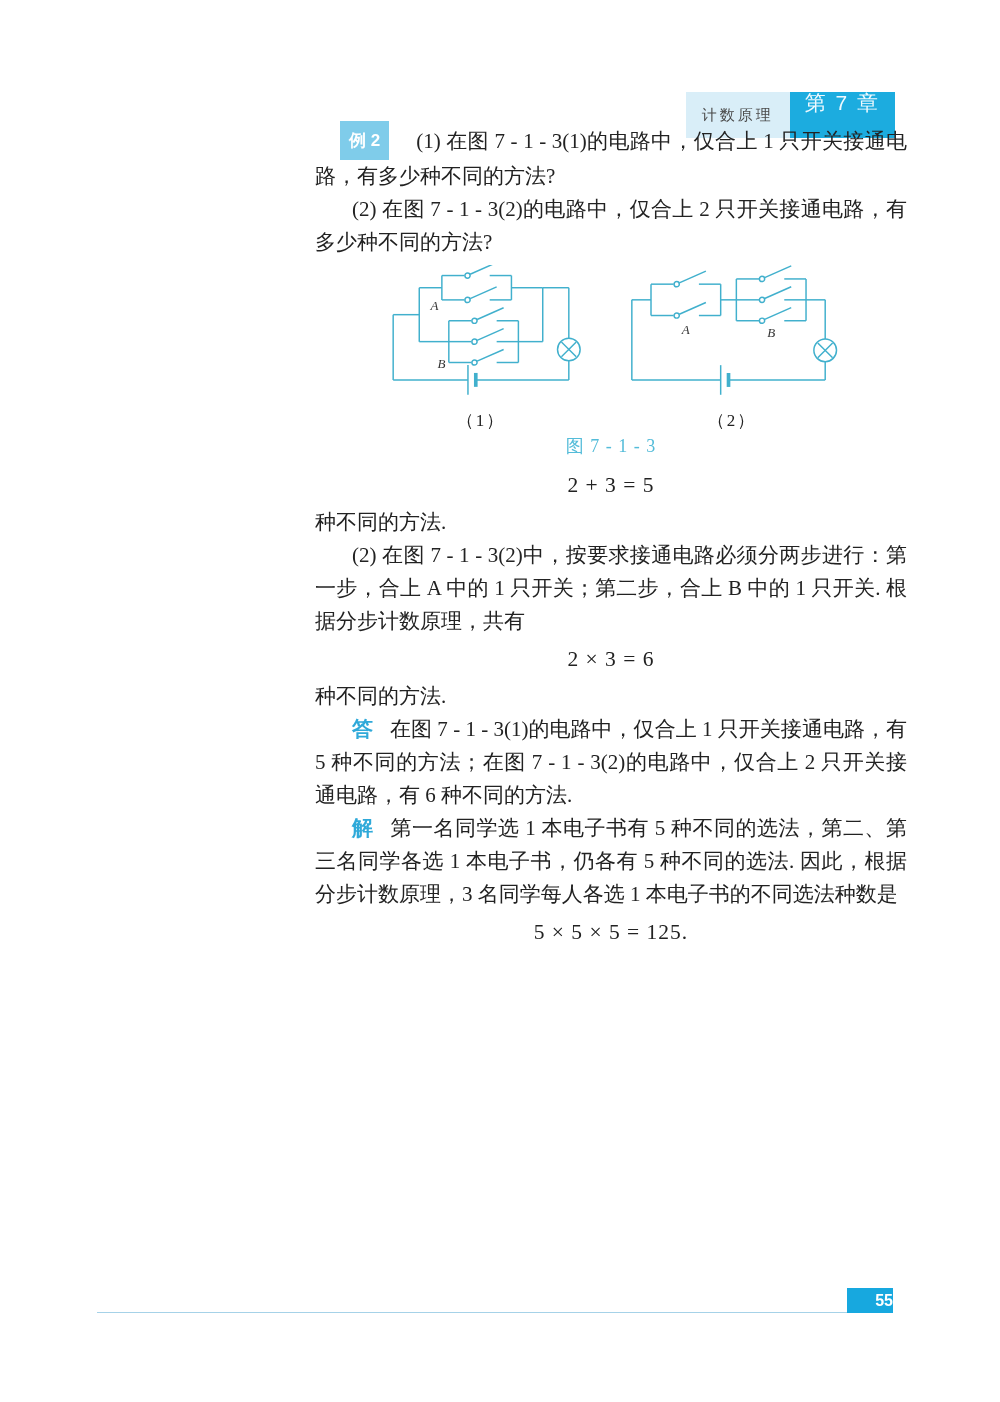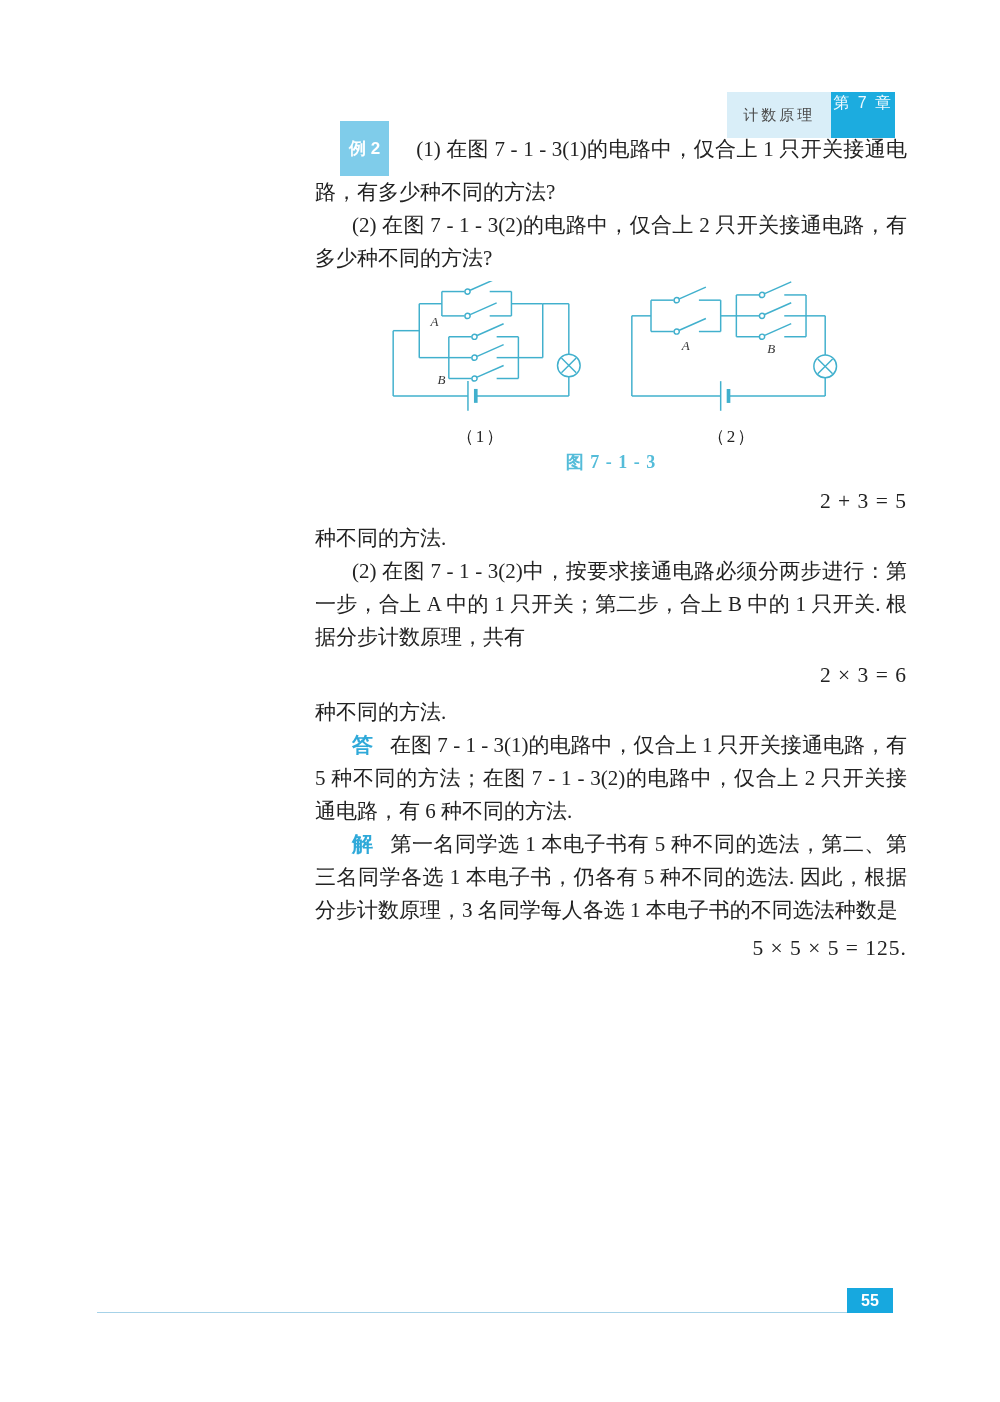--- a/index.html
+++ b/index.html
@@ -9,63 +9,63 @@
     font-family:"Liberation Serif", serif; color:#222;
   }
 
   
   .runhead { position:absolute; top:92px; right:105px; display:flex; font-family:"Liberation Sans", sans-serif; }
   .runhead .unit {
     background:#d9eef8; color:#4a4a4a; font-size:15px; letter-spacing:3px;
     padding:14px 16px; line-height:18px;
   }
   .runhead .chap {
-    background:#1cacdf; color:#eef9fe; font-size:16px; letter-spacing:2px;
-    padding:2px 2px; line-height:18px;
+    background:#1cacdf; color:#eef9fe; font-size:21px; letter-spacing:2px;
+    padding:2px 15px; line-height:18px;
   }
 
   
   .content {
     position:absolute; left:315px; top:121px; width:592px;
     font-size:21px; line-height:33px; text-align:justify;
   }
   p.para { margin:0; }
   .ti-badge { text-indent:25px; }
   .ti-2em  { text-indent:37px; }
   .mt-ex3  { margin-top:20px; }
   .mt-ex4  { margin-top:26px; }
 
   .ex-badge {
     display:inline-block; background:#7fccea; color:#ffffff;
     font-family:"Liberation Sans", sans-serif; font-weight:bold;
-    font-size:17px; line-height:23px; padding:16px 9px; margin-right:27px;
+    font-size:17px; line-height:23px; padding:8px 9px; margin-right:27px;
     vertical-align:2px; text-indent:0;
   }
   .cyan-label { color:#2fa9d9; font-weight:bold; margin-right:17px; }
 
   .formula {
-    text-align:right; line-height:40px; font-size:21.5px;
+    text-align:center; line-height:40px; font-size:21.5px;
     letter-spacing:1px; margin:1px 0;
   }
 
   
   .figure { margin:6px 0 6px; }
   .fig-row { display:flex; justify-content:center; align-items:flex-end; gap:42px; }
   .circuit-box { text-align:center; }
   .circ { stroke:#41b0cd; stroke-width:1.7; fill:none; }
   .circ text { stroke:none; fill:#333; font-family:"Liberation Serif", serif; font-style:italic; font-size:15px; }
   .sublabel { text-align:center; font-size:17px; line-height:20px; margin-top:1px; letter-spacing:2px; }
-  .caption  { text-align:center; color:#54bcd9; font-size:18px; line-height:25px; margin-top:3px; letter-spacing:1px;font-weight:bold; }
+  .caption  { text-align:center; color:#54bcd9; font-size:18px; line-height:25px; margin-top:3px; letter-spacing:1px; }
 
   
   .foot-rule { position:absolute; left:97px; top:1312px; width:750px; height:1px; background:#a6d2e8; }
   .page-num {
     position:absolute; left:847px; top:1288px; width:46px; height:25px;
     background:#17a8df; color:#ffffff; font-family:"Liberation Sans", sans-serif;
-    font-size:16px; font-weight:bold; line-height:25px; text-align:center;
+    font-size:16px; font-weight:bold; line-height:25px; text-align:right;
   }
 </style>
 </head>
 <body>
 
 <div class="page">
 
   <div class="runhead">
     <div class="unit">计数原理</div>
     <div class="chap">第 7 章</div>

